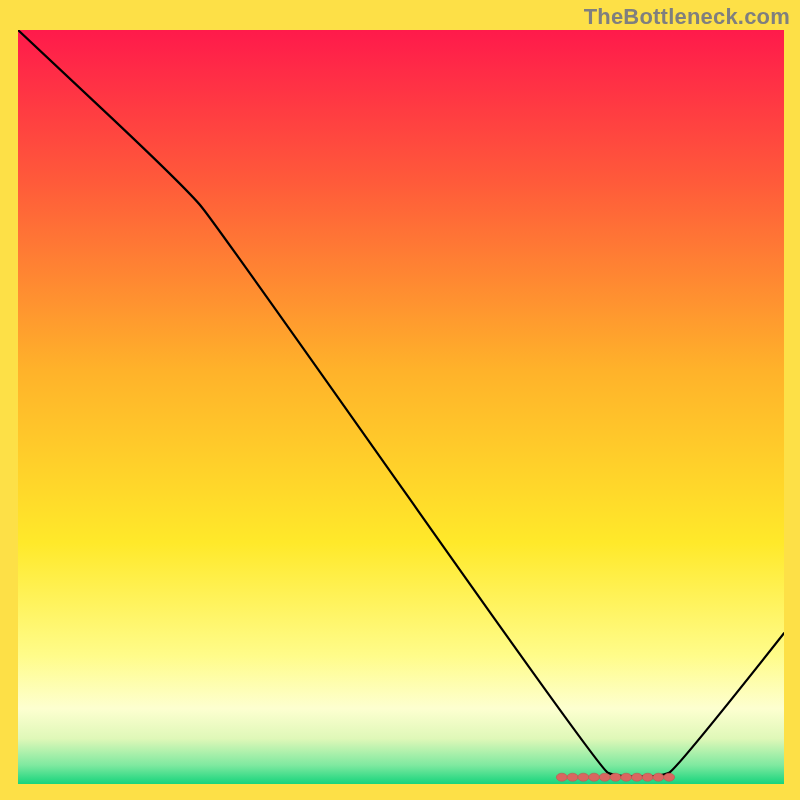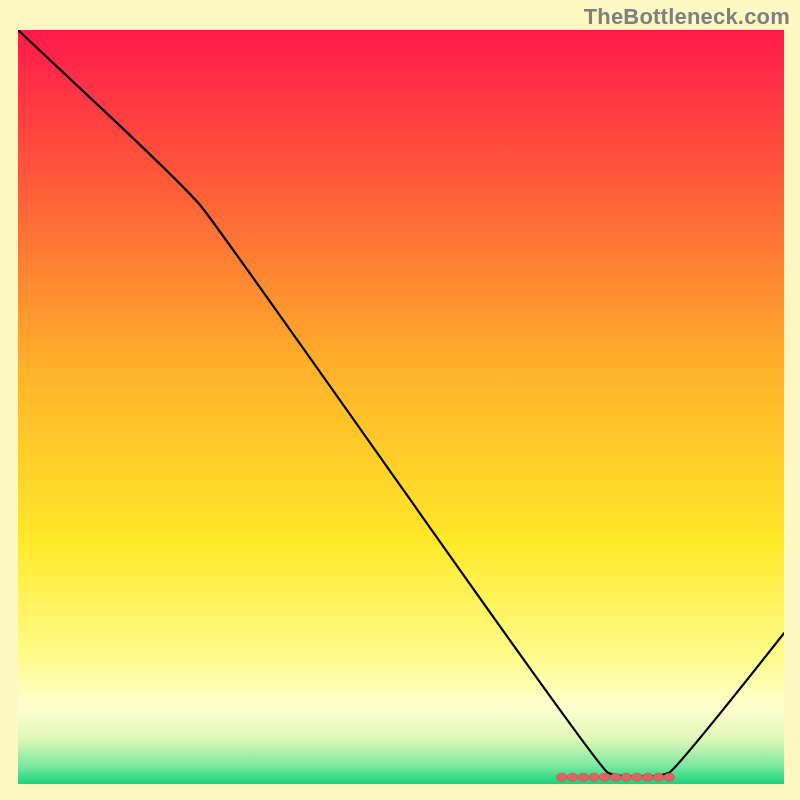--- a/index.html
+++ b/index.html
@@ -7,21 +7,21 @@
     padding: 0;
     width: 800px;
     height: 800px;
     overflow: hidden;
     font-family: Arial, Helvetica, sans-serif;
   }
   .stage {
     position: relative;
     width: 800px;
     height: 800px;
-    background: #fef9c3;
+    background: #fde047;
   }
   .watermark {
     position: absolute;
     top: 4px;
     right: 10px;
     color: #7f7f7f;
     font-size: 22px;
     font-weight: bold;
     letter-spacing: 0.2px;
     z-index: 5;

